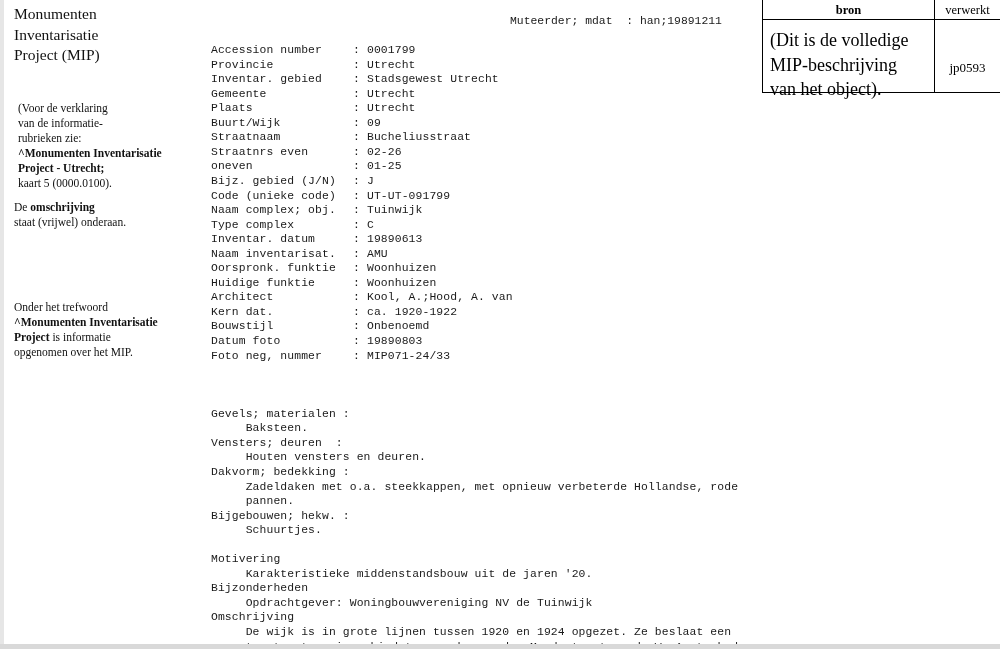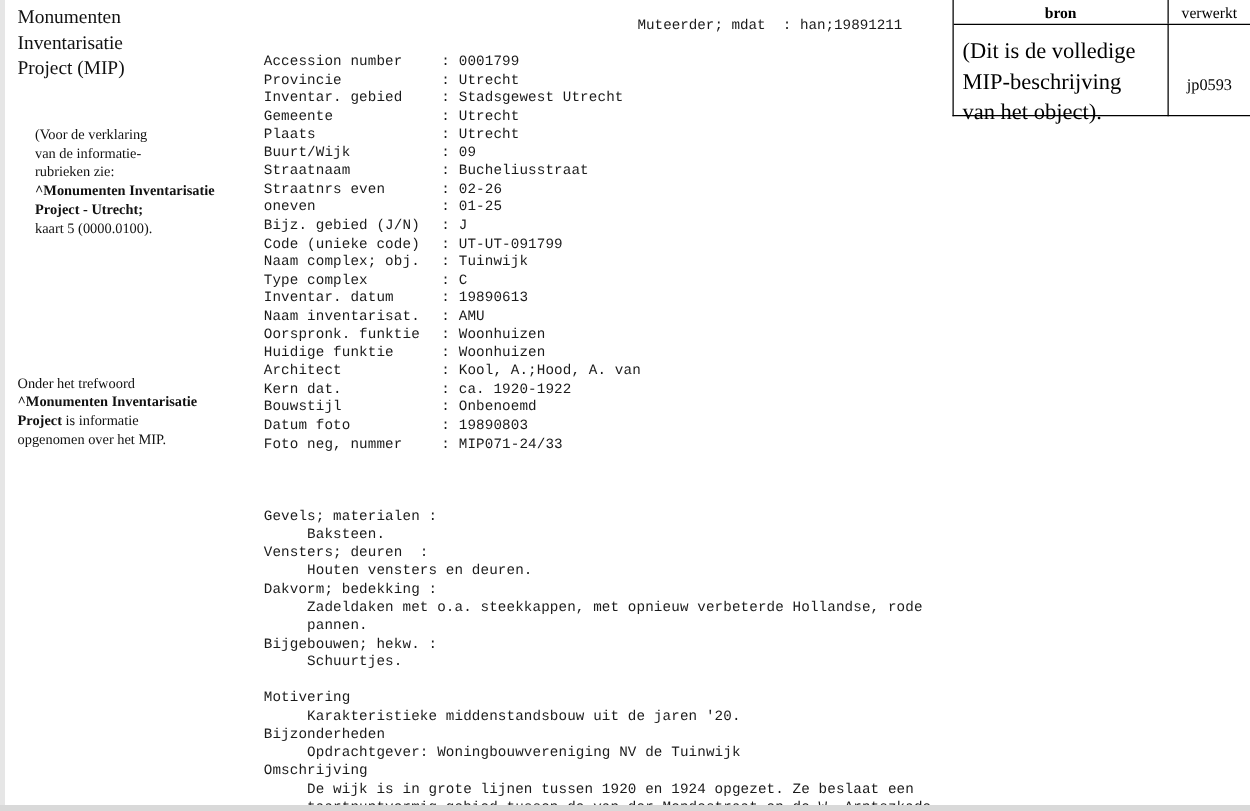--- a/index.html
+++ b/index.html
@@ -30,21 +30,21 @@
     color: #111;
   }
   #doc-title div { white-space: nowrap; }
 
   .margin-note {
     font-family: "Liberation Serif", serif;
     font-size: 11.5px;
     line-height: 1.31;
     color: #111;
   }
-  #note-explain { position: absolute; left: 14px; top: 97px; width: 170px; }
+  #note-explain { position: absolute; left: 4px; top: 97px; width: 170px; }
   #note-omschrijving { position: absolute; left: 0; top: 196px; width: 170px; }
   #note-trefwoord { position: absolute; left: 0; top: 296px; width: 175px; }
   .bold { font-weight: bold; }
 
   
   #main {
     position: absolute;
     left: 211px;
     top: 14px;
     width: 545px;
@@ -154,20 +154,24 @@
 
   <div id="note-explain" class="margin-note">
     <div>(Voor de verklaring</div>
     <div>van de informatie-</div>
     <div>rubrieken zie:</div>
     <div class="bold">^Monumenten Inventarisatie</div>
     <div class="bold">Project - Utrecht;</div>
     <div>kaart 5 (0000.0100).</div>
   </div>
 
+  <div id="note-omschrijving" class="margin-note">
+    <div><span>De </span><span class="bold">omschrijving</span></div>
+    <div>staat (vrijwel) onderaan.</div>
+  </div>
 
   <div id="note-trefwoord" class="margin-note">
     <div>Onder het trefwoord</div>
     <div class="bold">^Monumenten Inventarisatie</div>
     <div><span class="bold">Project</span><span> is informatie</span></div>
     <div>opgenomen over het MIP.</div>
   </div>
 
 </div>
 

